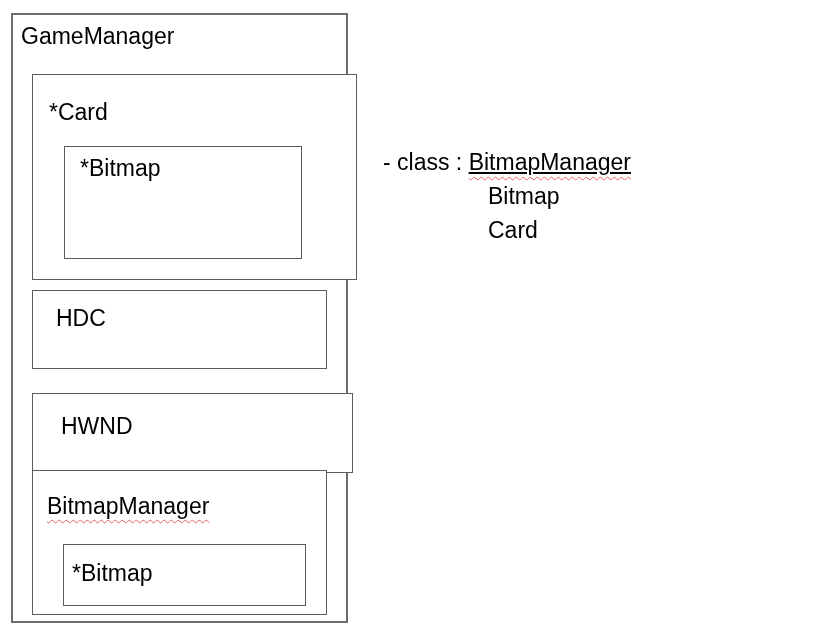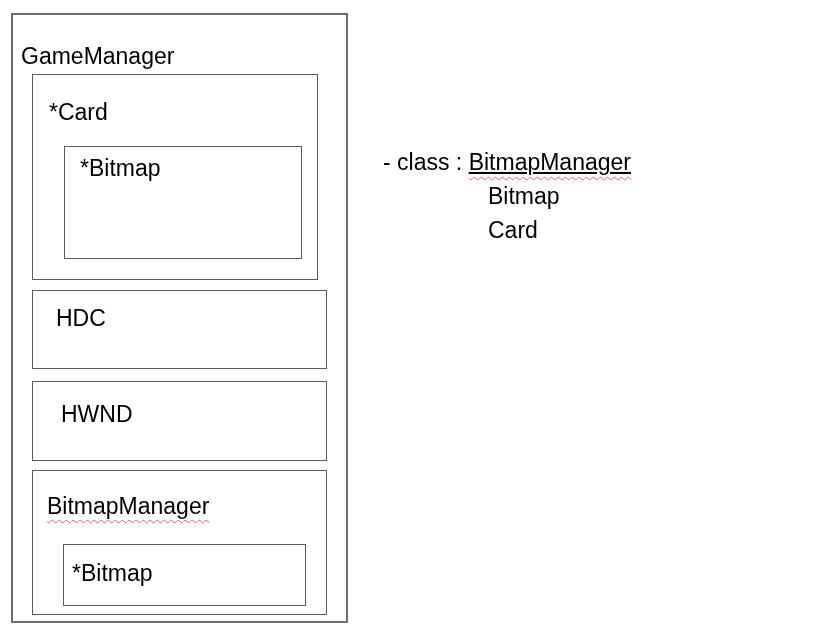--- a/index.html
+++ b/index.html
@@ -29,24 +29,24 @@
     width: 337px; height: 610px;
     border: 2px solid #6e6e6e;
     box-sizing: border-box;
   }
   .inner-box {
     position: absolute;
     border: 1.5px solid #5c5c5c;
     box-sizing: border-box;
     background: #ffffff;
   }
-  .box-card    { left: 19px; top: 59px;  width: 286px; height: 206px; }
+  .box-card    { left: 19px; top: 59px;  width: 325px; height: 206px; }
   .box-bitmap1 { left: 31px; top: 71px;  width: 238px; height: 113px; }
   .box-hdc     { left: 19px; top: 275px; width: 295px; height: 79px;  }
-  .box-hwnd    { left: 19px; top: 366px; width: 295px; height: 80px;  }
+  .box-hwnd    { left: 19px; top: 378px; width: 321px; height: 80px;  }
   .box-bm      { left: 19px; top: 455px; width: 295px; height: 145px; }
   .box-bitmap2 { left: 30px; top: 73px;  width: 243px; height: 62px;  }
 
   
   .u-wavy {
     text-decoration-line: underline;
     text-decoration-style: wavy;
     text-decoration-color: #e06666;
     text-decoration-thickness: 1px;
     text-underline-offset: 5px;
@@ -78,21 +78,21 @@
     line-height: 34px;
     white-space: nowrap;
   }
 </style>
 </head>
 <body>
 
 <div class="canvas">
 
   <div class="outer-box">
-    <div class="lbl" style="left:8px; top:24px;">GameManager</div>
+    <div class="lbl" style="left:8px; top:4px;">GameManager</div>
 
     <div class="inner-box box-card">
       <div class="lbl" style="left:16px; top:20px;">*Card</div>
 
       <div class="inner-box box-bitmap1">
         <div class="lbl" style="left:15px; top:4px;">*Bitmap</div>
       </div>
     </div>
 
     <div class="inner-box box-hdc">

